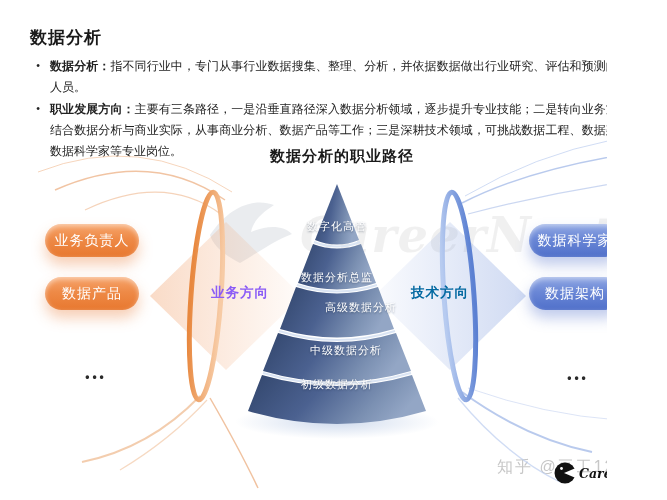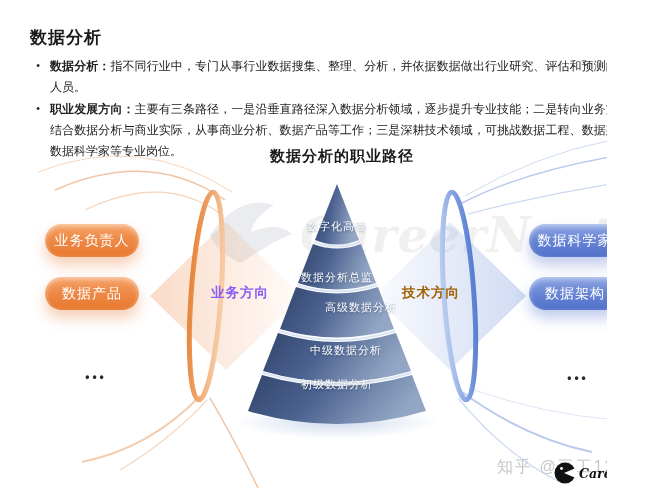--- a/index.html
+++ b/index.html
@@ -28,21 +28,21 @@
   .cone-label {
     position:absolute; z-index:2; color:#ffffff; font-size:11px; letter-spacing:1px;
     white-space:nowrap; transform:translate(-50%,-50%);
     text-shadow:0 1px 2px rgba(20,35,60,.45);
   }
   .dir-label {
     position:absolute; z-index:2; font-size:13.5px; font-weight:bold;
     letter-spacing:1px; white-space:nowrap; transform:translate(-50%,-50%);
   }
   .dir-label.orange { color:#8b5cf6; }
-  .dir-label.blue   { color:#a16207; }
+  .dir-label.blue   { color:#0369a1;margin-left:9px; }
   .pill {
     position:absolute; z-index:2; border-radius:17px; display:flex;
     align-items:center; justify-content:center; color:#fff; font-size:14px;
     letter-spacing:1px; white-space:nowrap;
   }
   .pill.orange {
     background:linear-gradient(180deg,#f7a56c 0%,#ee8a47 45%,#e8782f 100%);
     box-shadow:0 8px 14px rgba(233,130,62,.38), inset 0 2px 5px rgba(255,255,255,.5);
   }
   .pill.blue {

